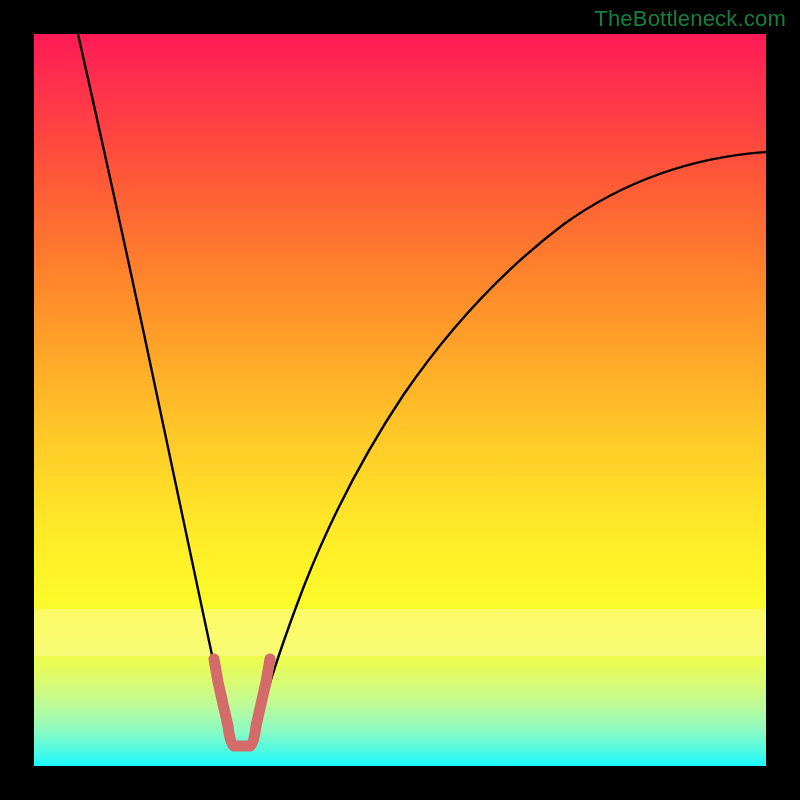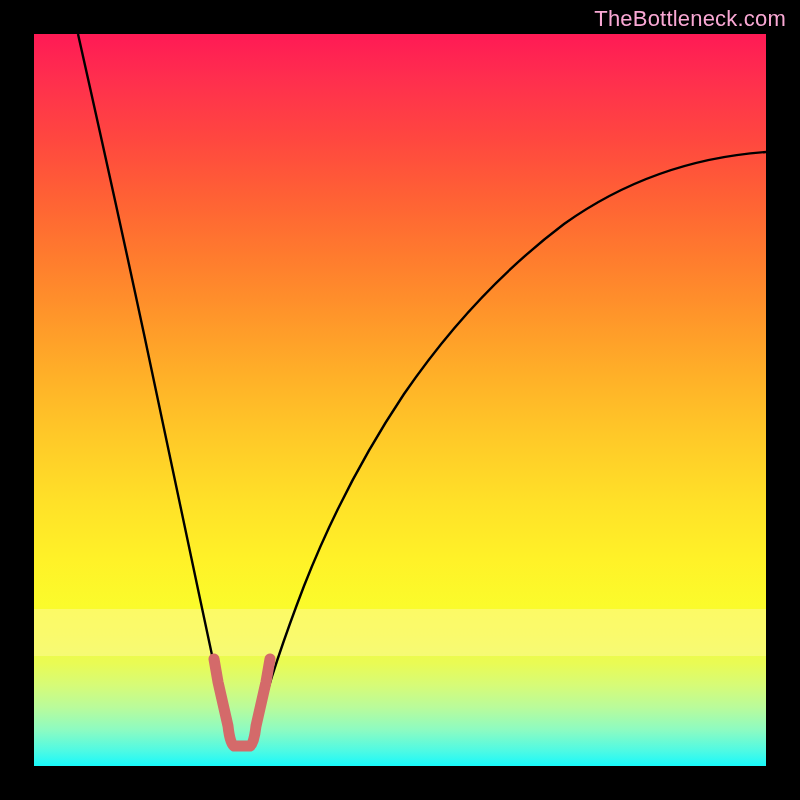--- a/index.html
+++ b/index.html
@@ -63,21 +63,21 @@
   svg.curves {
     position: absolute;
     inset: 0;
     width: 100%;
     height: 100%;
   }
   .watermark {
     position: absolute;
     top: 6px;
     right: 14px;
-    color: #f9a8d4;
+    color: #15803d;
     font-size: 22px;
     font-weight: 500;
     letter-spacing: 0.2px;
   }
 </style>
 </head>
 <body>
 
 <div class="frame">
   <div class="plot-area">

